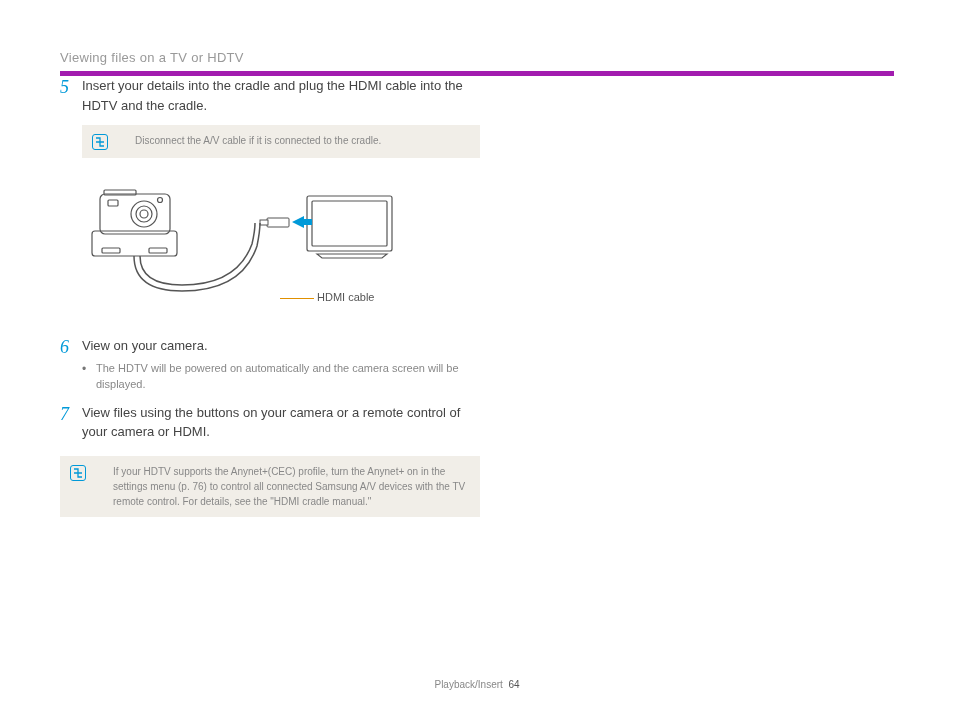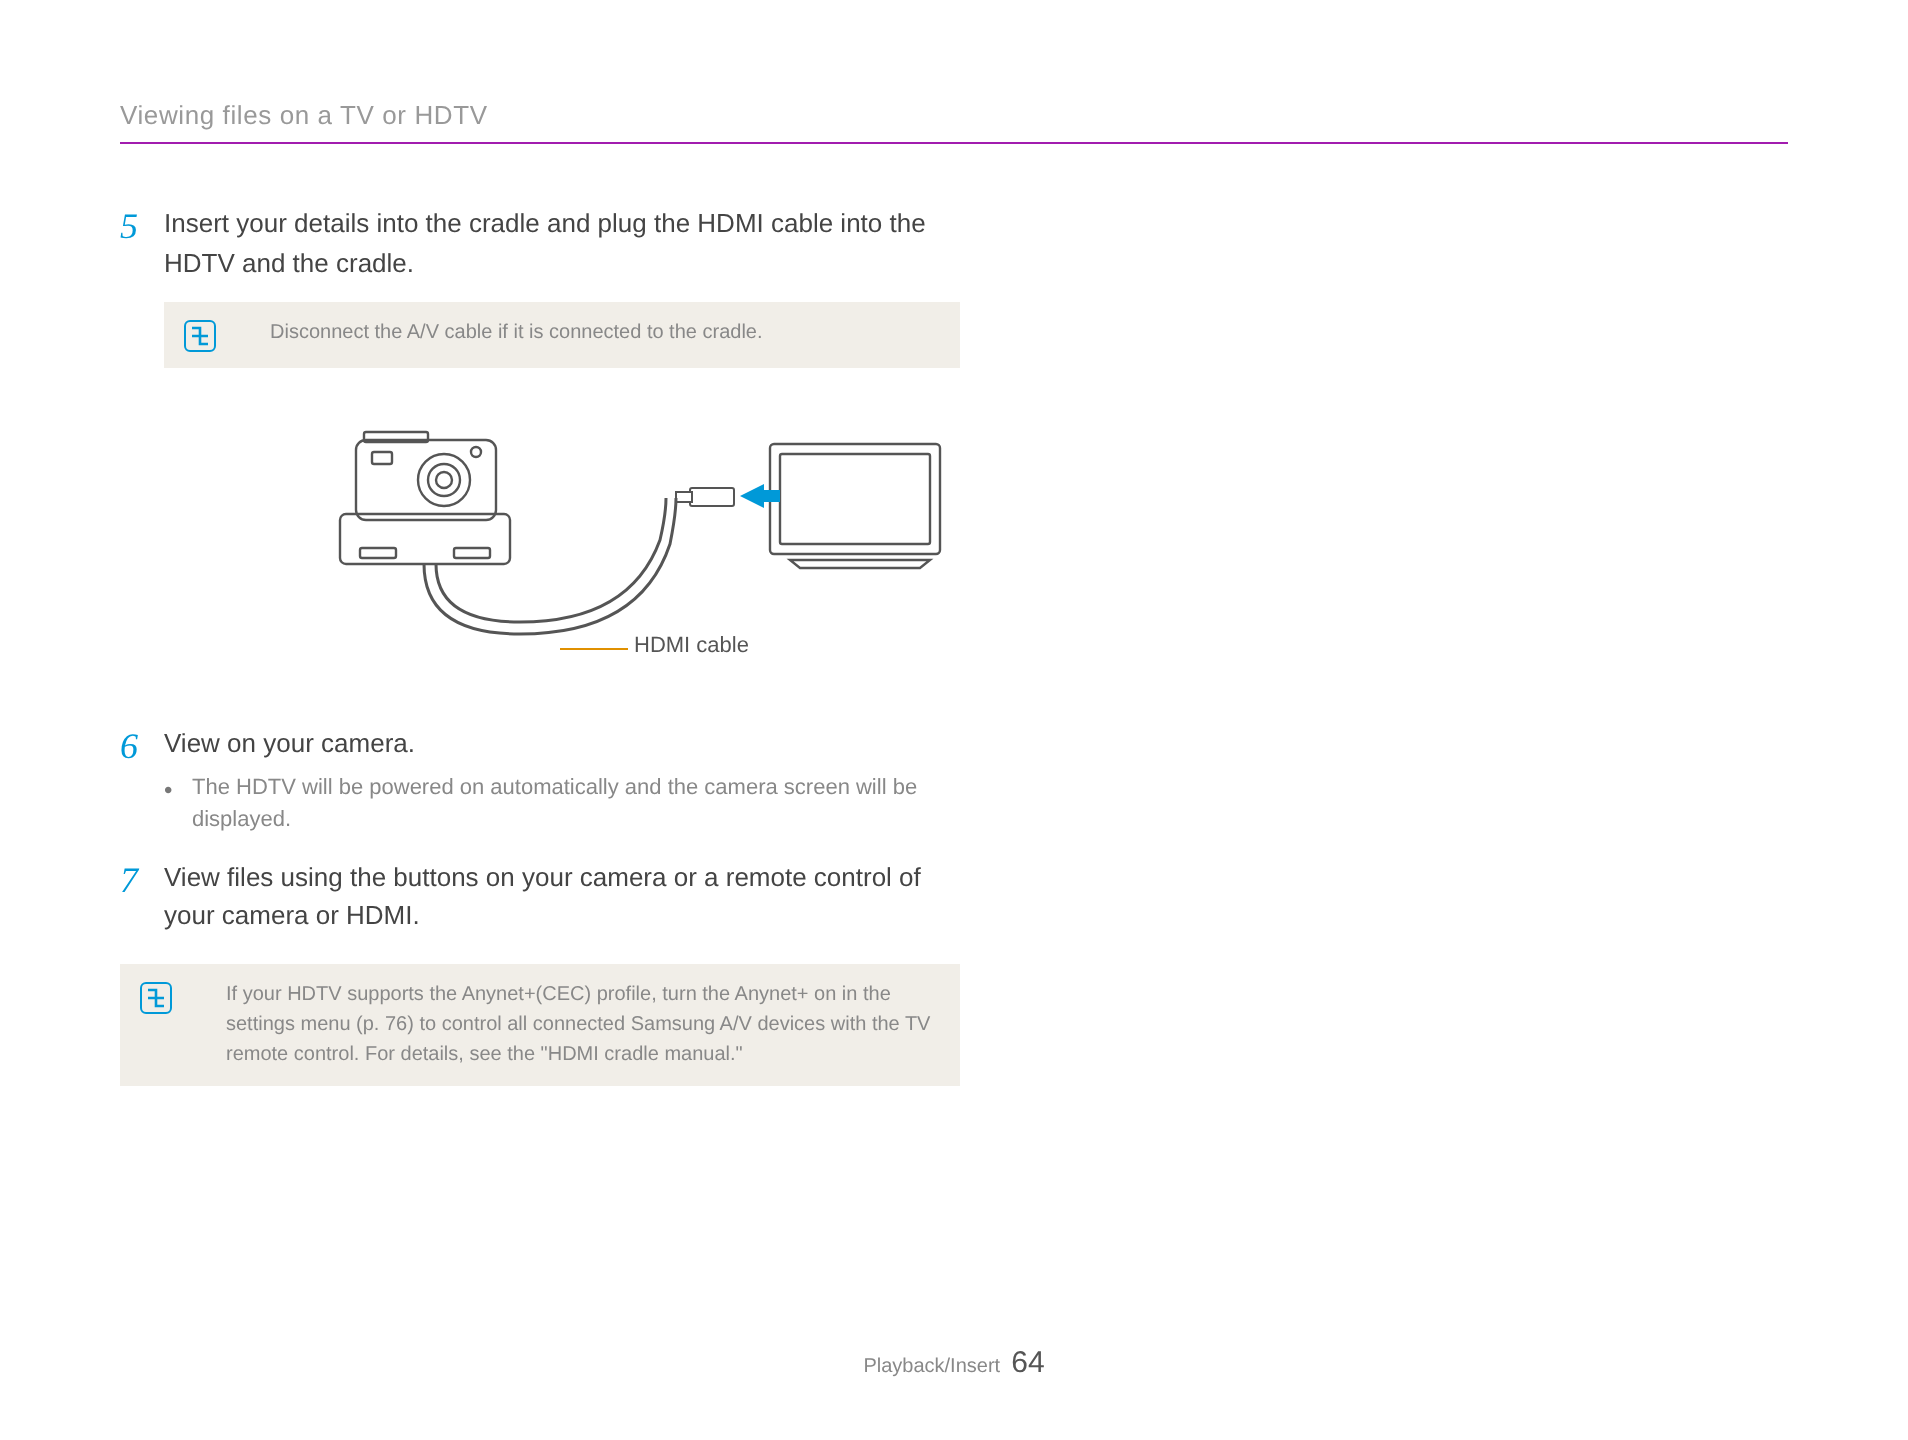--- a/index.html
+++ b/index.html
@@ -10,22 +10,21 @@
       height: 720px;
       position: relative;
       padding: 50px 60px 40px 60px;
       color: #333;
     }
     .header {
       font-size: 13px;
       color: #999;
       font-weight: 300;
       padding-bottom: 6px;
-      border-bottom: 1px solid #a21caf;
-      margin-bottom: 30px;
+      border-bottom: 5px solid #a21caf;
       letter-spacing: 0.3px;
     }
     .content {
       max-width: 420px;
     }
     .step {
       display: flex;
       align-items: flex-start;
       margin-bottom: 8px;
     }
@@ -72,21 +71,20 @@
     .note-icon svg { width: 10px; height: 10px; }
     .note-text {
       font-size: 10px;
       color: #888;
       line-height: 1.5;
     }
     .diagram {
       margin: 12px 0 20px 22px;
       position: relative;
       height: 140px;
-      text-align: right;
     }
     .bullet-row {
       display: flex;
       align-items: flex-start;
       margin-top: 4px;
       margin-left: 0;
     }
     .bullet-dot {
       font-size: 12px;
       color: #777;
@@ -118,21 +116,21 @@
       position: absolute;
       bottom: 30px;
       left: 0;
       width: 100%;
       text-align: center;
       font-size: 10px;
       color: #888;
     }
     .footer-num {
       color: #555;
-      font-size: 15px;
+      font-size: 10px;
     }
   </style>
 </head>
 <body>
 
 <div class="header">Viewing files on a TV or HDTV</div>
 
 <div class="content">
 
   <div class="step">

